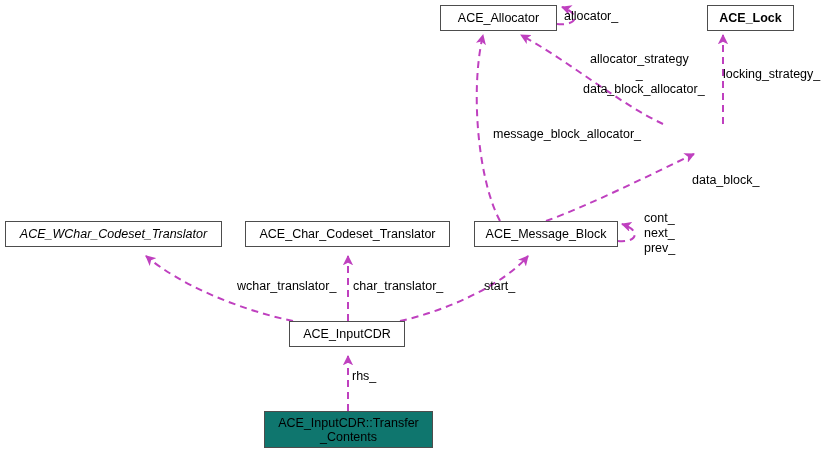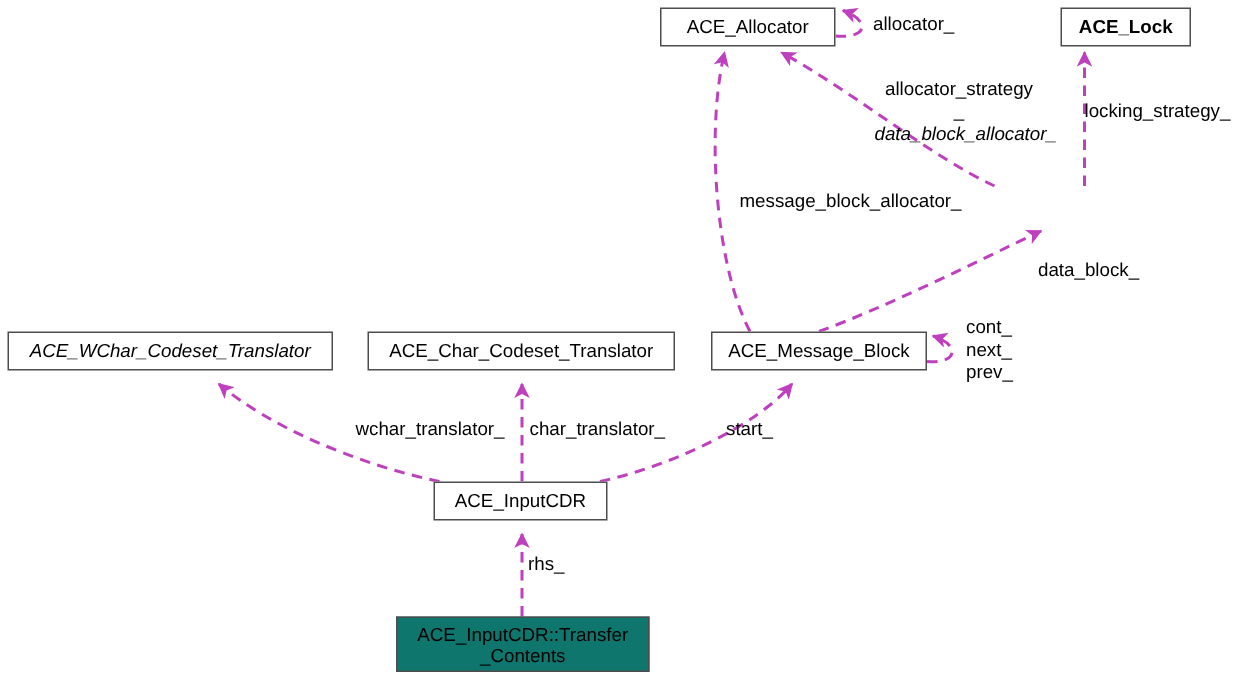--- a/index.html
+++ b/index.html
@@ -94,28 +94,28 @@
 
   <div class="node" style="left:245px;top:221px;width:205px;height:26px;">ACE_Char_Codeset_Translator</div>
 
   <div class="node" style="left:474px;top:221px;width:144px;height:26px;">ACE_Message_Block</div>
 
   <div class="node" style="left:289px;top:321px;width:116px;height:26px;">ACE_InputCDR</div>
 
   <div class="node filled" style="left:264px;top:411px;width:169px;height:37px;">ACE_InputCDR::Transfer
 _Contents</div>
 
-  <div class="edge-label" style="left:582px;top:9px;">allocator_</div>
+  <div class="edge-label" style="left:564px;top:9px;">allocator_</div>
 
   <div class="edge-label center" style="left:590px;top:52px;">allocator_strategy
 _</div>
 
   <div class="edge-label" style="left:723px;top:67px;">locking_strategy_</div>
 
-  <div class="edge-label" style="left:583px;top:82px;font-style:italic;">data_block_allocator_</div>
+  <div class="edge-label" style="left:583px;top:82px;">data_block_allocator_</div>
 
   <div class="edge-label" style="left:493px;top:127px;">message_block_allocator_</div>
 
   <div class="edge-label" style="left:692px;top:173px;">data_block_</div>
 
   <div class="edge-label" style="left:644px;top:211px;">cont_
 next_
 prev_</div>
 
   <div class="edge-label" style="left:237px;top:279px;">wchar_translator_</div>

